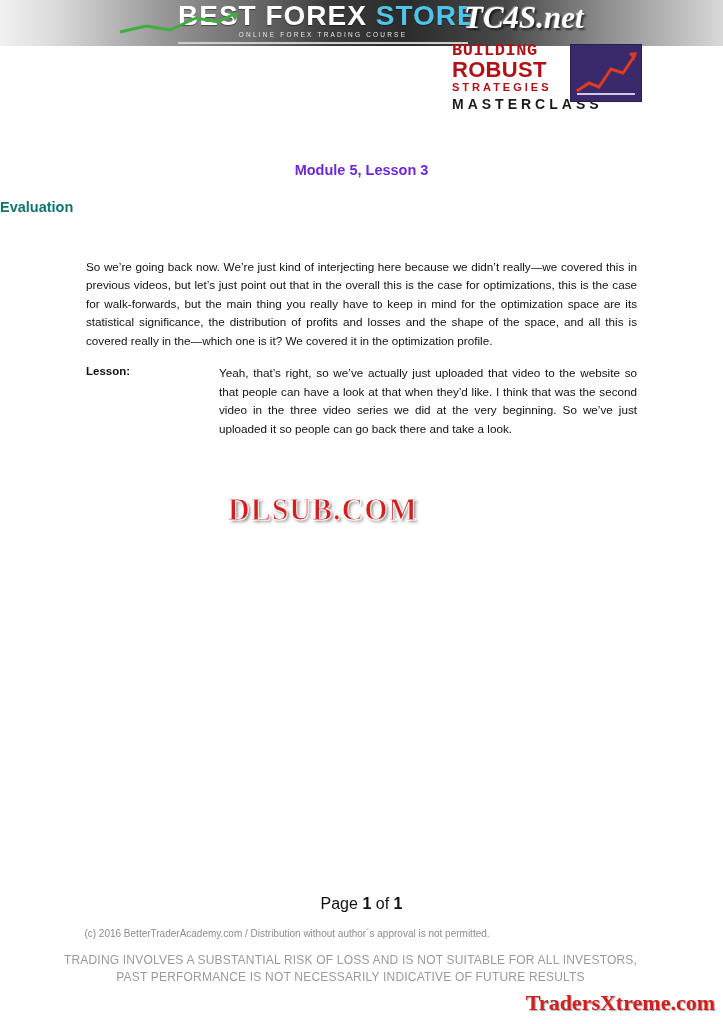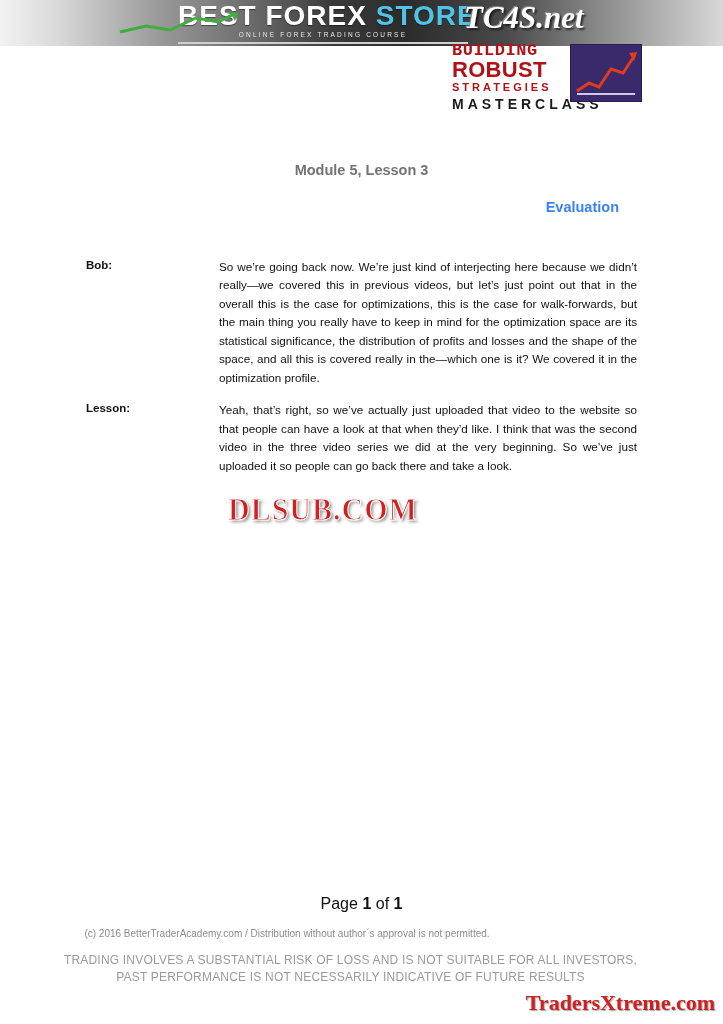--- a/index.html
+++ b/index.html
@@ -134,31 +134,31 @@
 
   
   .doc-title {
     position: absolute;
     left: 0;
     top: 162px;
     width: 723px;
     text-align: center;
     font-size: 14.5px;
     font-weight: bold;
-    color: #737373;
+    color: #6d28d9;
   }
   .doc-subtitle {
     position: absolute;
     left: 0;
     top: 199px;
     width: 619px;
-    text-align: right;
+    text-align: left;
     font-size: 14.5px;
     font-weight: bold;
-    color: #3b82f6;
+    color: #0f766e;
   }
 
   .transcript {
     position: absolute;
     left: 86px;
     top: 258px;
     width: 551px;
   }
   .entry {
     display: flex;
@@ -272,21 +272,20 @@
   <div class="mc-robust">ROBUST</div>
   <div class="mc-strategies">STRATEGIES</div>
   <div class="mc-master">MASTERCLASS</div>
 </div>
 
 <div class="doc-title">Module 5, Lesson 3</div>
 <div class="doc-subtitle">Evaluation</div>
 
 <div class="transcript">
   <div class="entry">
-    <div class="speaker">Bob:</div>
     <div class="speech">So we’re going back now. We’re just kind of interjecting here because we didn’t really—we covered this in previous videos, but let’s just point out that in the overall this is the case for optimizations, this is the case for walk-forwards, but the main thing you really have to keep in mind for the optimization space are its statistical significance, the distribution of profits and losses and the shape of the space, and all this is covered really in the—which one is it? We covered it in the optimization profile.</div>
   </div>
   <div class="entry">
     <div class="speaker">Lesson:</div>
     <div class="speech">Yeah, that’s right, so we’ve actually just uploaded that video to the website so that people can have a look at that when they’d like. I think that was the second video in the three video series we did at the very beginning. So we’ve just uploaded it so people can go back there and take a look.</div>
   </div>
 </div>
 
 <div class="dlsub">DLSUB.COM</div>
 

